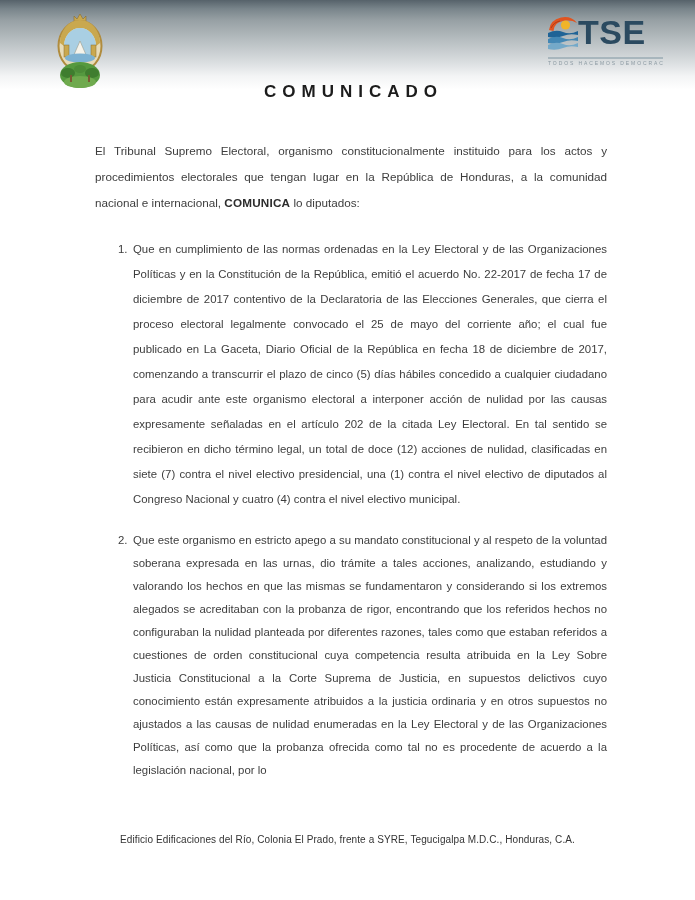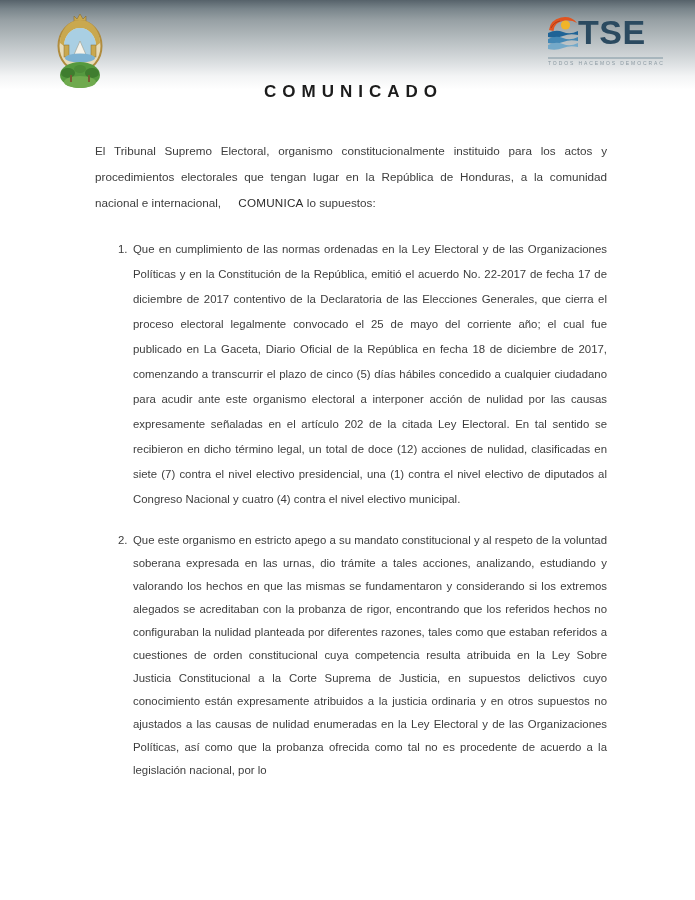--- a/index.html
+++ b/index.html
@@ -37,21 +37,21 @@
     letter-spacing:6px; padding-left:12px; box-sizing:border-box;
     color:#1c1c1c;
   }
   .content {
     position:absolute; left:95px; top:126px; width:512px;
     color:#3d3d3d;
   }
   .intro {
     font-size:11.7px; line-height:26px; text-align:justify;
   }
-  .intro .bold-word { font-weight:normal; color:#2c2c2c; letter-spacing:0.2px;margin-left:14px; }
+  .intro .bold-word { font-weight:bold; color:#2c2c2c; letter-spacing:0.2px; }
   .numbered-list { margin-top:21px; }
   .list-item {
     position:relative; padding-left:38px; box-sizing:border-box;
     text-align:justify; font-size:11.4px;
   }
   .list-item .item-number { position:absolute; left:23px; top:0; }
   .item-1 { line-height:25px; }
   .item-2 { line-height:23px; margin-top:17px; }
   .footer {
     position:absolute; left:0; top:831px; width:100%;
@@ -116,33 +116,34 @@
       </span>
       <span class="tse-acronym">TSE</span>
     </div>
     <div class="tse-tagline">TODOS HACEMOS DEMOCRACIA</div>
   </div>
 
   <div class="doc-title">COMUNICADO</div>
 
   <div class="content">
 
-    <p class="intro"><span>El Tribunal Supremo Electoral, organismo constitucionalmente instituido para los actos y procedimientos electorales que tengan lugar en la República de Honduras, a la comunidad nacional e internacional, </span><span class="bold-word">COMUNICA</span><span> lo supuestos:</span></p>
+    <p class="intro"><span>El Tribunal Supremo Electoral, organismo constitucionalmente instituido para los actos y procedimientos electorales que tengan lugar en la República de Honduras, a la comunidad nacional e internacional, </span><span class="bold-word">COMUNICA</span><span> lo diputados:</span></p>
 
     <div class="numbered-list">
 
       <div class="list-item item-1">
         <span class="item-number">1.</span>
         <span>Que en cumplimiento de las normas ordenadas en la Ley Electoral y de las Organizaciones Políticas y en la Constitución de la República, emitió el acuerdo No. 22-2017 de fecha 17 de diciembre de 2017 contentivo de la Declaratoria de las Elecciones Generales, que cierra el proceso electoral legalmente convocado el 25 de mayo del corriente año; el cual fue publicado en La Gaceta, Diario Oficial de la República en fecha 18 de diciembre de 2017, comenzando a transcurrir el plazo de cinco (5) días hábiles concedido a cualquier ciudadano para acudir ante este organismo electoral a interponer acción de nulidad por las causas expresamente señaladas en el artículo 202 de la citada Ley Electoral. En tal sentido se recibieron en dicho término legal, un total de doce (12) acciones de nulidad, clasificadas en siete (7) contra el nivel electivo presidencial, una (1) contra el nivel electivo de diputados al Congreso Nacional y cuatro (4) contra el nivel electivo municipal.</span>
       </div>
 
       <div class="list-item item-2">
         <span class="item-number">2.</span>
         <span>Que este organismo en estricto apego a su mandato constitucional y al respeto de la voluntad soberana expresada en las urnas, dio trámite a tales acciones, analizando, estudiando y valorando los hechos en que las mismas se fundamentaron y considerando si los extremos alegados se acreditaban con la probanza de rigor, encontrando que los referidos hechos no configuraban la nulidad planteada por diferentes razones, tales como que estaban referidos a cuestiones de orden constitucional cuya competencia resulta atribuida en la Ley Sobre Justicia Constitucional a la Corte Suprema de Justicia, en supuestos delictivos cuyo conocimiento están expresamente atribuidos a la justicia ordinaria y en otros supuestos no ajustados a las causas de nulidad enumeradas en la Ley Electoral y de las Organizaciones Políticas, así como que la probanza ofrecida como tal no es procedente de acuerdo a la legislación nacional, por lo</span>
       </div>
 
     </div>
   </div>
 
   <div class="footer">
+    <div>Edificio Edificaciones del Río, Colonia El Prado, frente a SYRE, Tegucigalpa M.D.C., Honduras, C.A.</div>
   </div>
 
 </div>
 
 </body></html>

